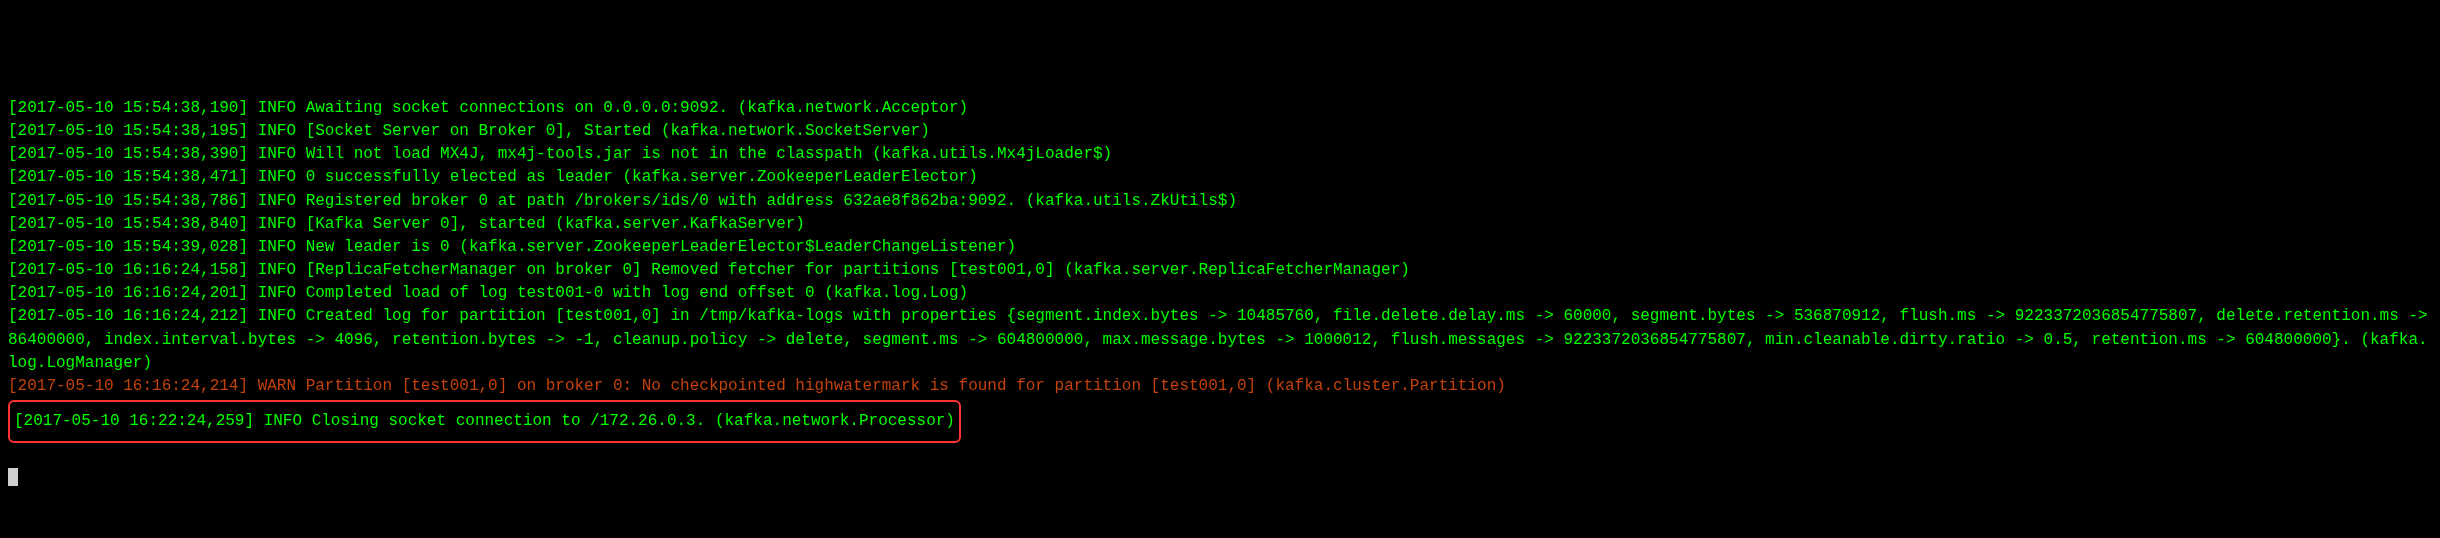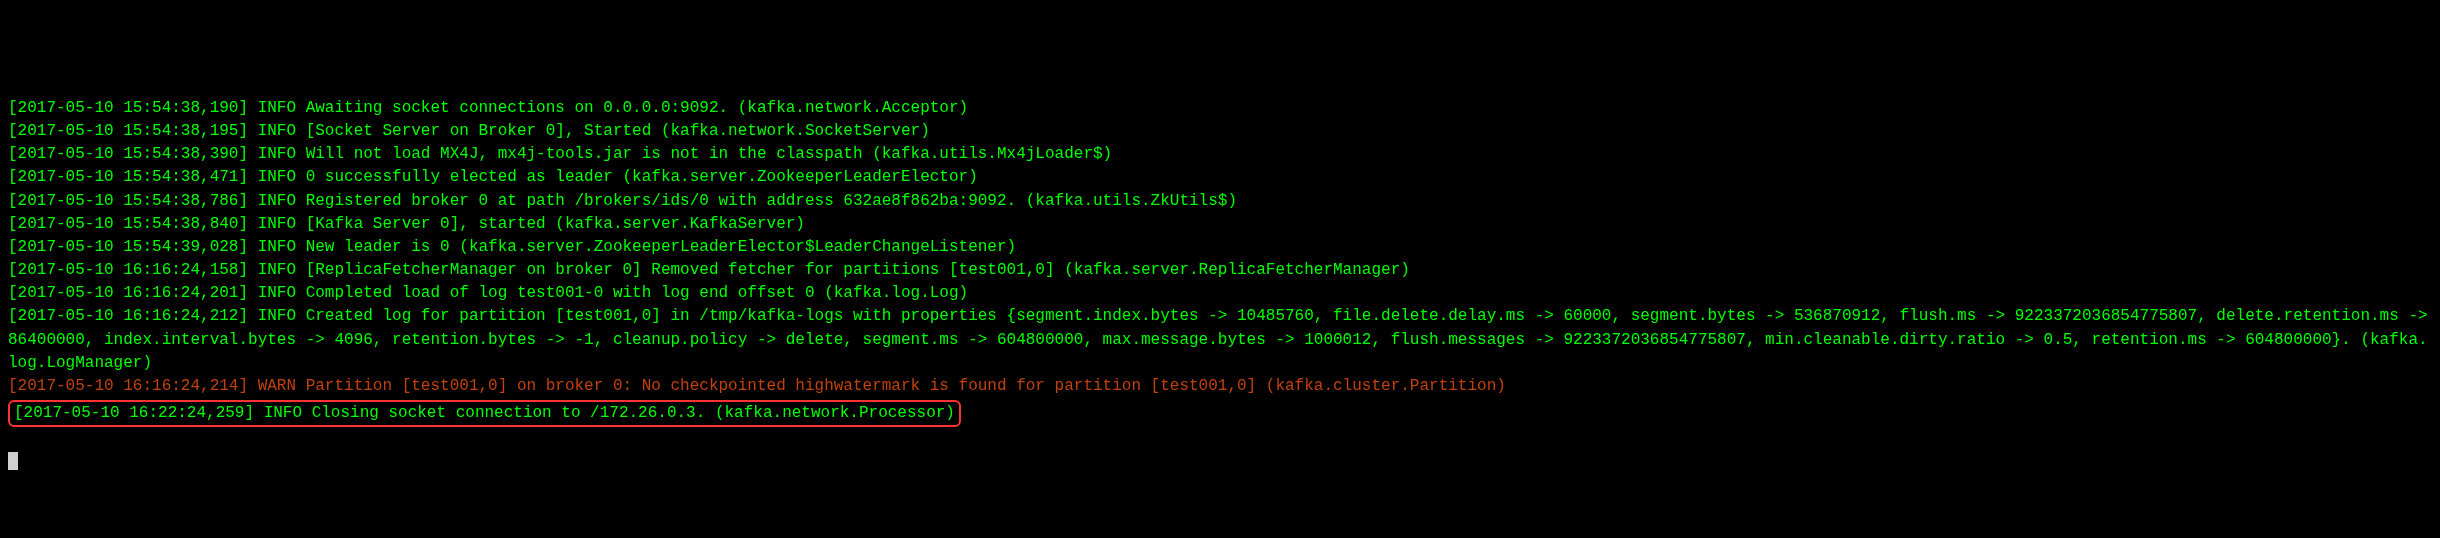--- a/index.html
+++ b/index.html
@@ -20,21 +20,21 @@
     .log-line {
       display: block;
     }
     .warn {
       color: #c2410c;
     }
     .highlighted {
       display: inline-block;
       border: 2px solid #ff3333;
       border-radius: 6px;
-      padding: 0 4px;
+      padding: 8px 4px;
       margin-top: 2px;
     }
     .cursor {
       display: inline-block;
       width: 10px;
       height: 18px;
       background: #d0d0d0;
       vertical-align: middle;
     }
   </style>

